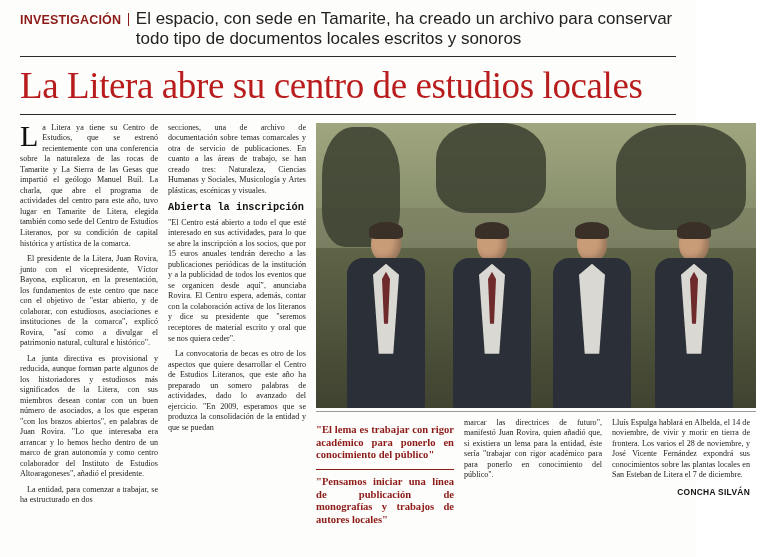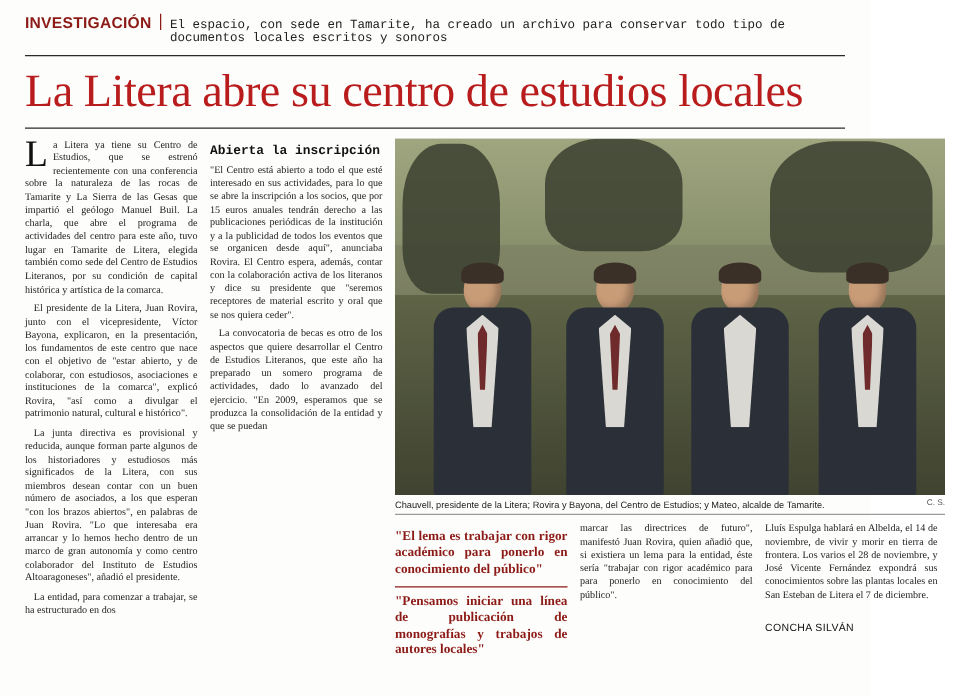--- a/index.html
+++ b/index.html
@@ -40,22 +40,22 @@
   }
   .kicker-divider {
     display: inline-block;
     width: 1px;
     height: 13px;
     background: #8c1a17;
     position: relative;
     top: 2px;
   }
   .kicker-text {
-    font-family: Liberation Mono, monospace;
-    font-size: 10px;
+    font-family: Liberation Sans, sans-serif;
+    font-size: 17px;
     color: #222;
   }
   .rule-top {
     height: 1px;
     background: #2a2a2a;
     margin: 3px 20px 0 20px;
   }
 
   
   .headline {
@@ -224,26 +224,26 @@
     margin: 6px 0 7px 0;
     text-indent: 0;
   }
   .pq-rule {
     height: 1px;
     background: #8c1a17;
     margin: 2px 0 5px 0;
   }
 
   .signature {
-    text-align: left;
+    text-align: right;
     font-family: "Liberation Sans", sans-serif;
-    font-weight: normal;
+    font-weight: bold;
     font-size: 8.4px;
     letter-spacing: 0.3px;
-    margin-top: 16px;
+    margin-top: 6px;
     color: #111;
   }
 </style>
 </head>
 <body>
 
 <div class="page">
 
   <div class="kicker-row">
     <span class="kicker-label">INVESTIGACIÓN</span>
@@ -258,23 +258,24 @@
   <div class="body-grid">
 
     <div class="col">
       <p class="first"><span class="dropcap">L</span><span>a Litera ya tiene su Centro de Estudios, que se estrenó recientemente con una conferencia sobre la naturaleza de las rocas de Tamarite y La Sierra de las Gesas que impartió el geólogo Manuel Buil. La charla, que abre el programa de actividades del centro para este año, tuvo lugar en Tamarite de Litera, elegida también como sede del Centro de Estudios Literanos, por su condición de capital histórica y artística de la comarca.</span></p>
       <p>El presidente de la Litera, Juan Rovira, junto con el vicepresidente, Víctor Bayona, explicaron, en la presentación, los fundamentos de este centro que nace con el objetivo de "estar abierto, y de colaborar, con estudiosos, asociaciones e instituciones de la comarca", explicó Rovira, "así como a divulgar el patrimonio natural, cultural e histórico".</p>
       <p>La junta directiva es provisional y reducida, aunque forman parte algunos de los historiadores y estudiosos más significados de la Litera, con sus miembros desean contar con un buen número de asociados, a los que esperan "con los brazos abiertos", en palabras de Juan Rovira. "Lo que interesaba era arrancar y lo hemos hecho dentro de un marco de gran autonomía y como centro colaborador del Instituto de Estudios Altoaragoneses", añadió el presidente.</p>
       <p>La entidad, para comenzar a trabajar, se ha estructurado en dos</p>
     </div>
 
     <div class="col">
+      <p class="first">secciones, una de archivo de documentación sobre temas comarcales y otra de servicio de publicaciones. En cuanto a las áreas de trabajo, se han creado tres: Naturaleza, Ciencias Humanas y Sociales, Musicología y Artes plásticas, escénicas y visuales.</p>
       <div class="subhead">Abierta la inscripción</div>
       <p class="first">"El Centro está abierto a todo el que esté interesado en sus actividades, para lo que se abre la inscripción a los socios, que por 15 euros anuales tendrán derecho a las publicaciones periódicas de la institución y a la publicidad de todos los eventos que se organicen desde aquí", anunciaba Rovira. El Centro espera, además, contar con la colaboración activa de los literanos y dice su presidente que "seremos receptores de material escrito y oral que se nos quiera ceder".</p>
-      <p>La convocatoria de becas es otro de los aspectos que quiere desarrollar el Centro de Estudios Literanos, que este año ha preparado un somero programa de actividades, dado lo avanzado del ejercicio. "En 2009, esperamos que se produzca la consolidación de la entidad y que se puedan</p>
+      <p>La convocatoria de becas es otro de los aspectos que quiere desarrollar el Centro de Estudios Literanos, que este año ha preparado un somero palabras de actividades, dado lo avanzado del ejercicio. "En 2009, esperamos que se produzca la consolidación de la entidad y que se puedan</p>
     </div>
 
     <div class="photo-block">
       <div class="photo">
         <div class="sky"></div>
         <div class="wall"></div>
         <div class="ground"></div>
         <div class="tree" style="left:6px; top:4px; width:78px; height:120px;"></div>
         <div class="tree" style="left:120px; top:0px; width:110px; height:90px;"></div>
         <div class="tree" style="left:300px; top:2px; width:130px; height:105px;"></div>
@@ -308,24 +309,20 @@
         <div class="person" style="left:330px;">
           <div class="head">
               <div class="hair"></div>
             </div>
           <div class="torso">
             <div class="shirt"></div>
             <div class="tie"></div>
           </div>
         </div>
       </div>
-      <div class="caption">
-        <span>Chauvell, presidente de la Litera; Rovira y Bayona, del Centro de Estudios; y Mateo, alcalde de Tamarite.</span>
-        <span class="credit">C. S.</span>
-      </div>
       <div class="photo-underrule"></div>
 
       <div style="display:flex; gap:10px; padding-top:6px;">
         <div class="col">
           <div class="pullquote">"El lema es trabajar con rigor académico para ponerlo en conocimiento del público"</div>
           <div class="pq-rule"></div>
           <div class="pullquote">"Pensamos iniciar una línea de publicación de monografías y trabajos de autores locales"</div>
         </div>
         <div class="col">
           <p class="first">marcar las directrices de futuro", manifestó Juan Rovira, quien añadió que, si existiera un lema para la entidad, éste sería "trabajar con rigor académico para para ponerlo en conocimiento del público".</p>

